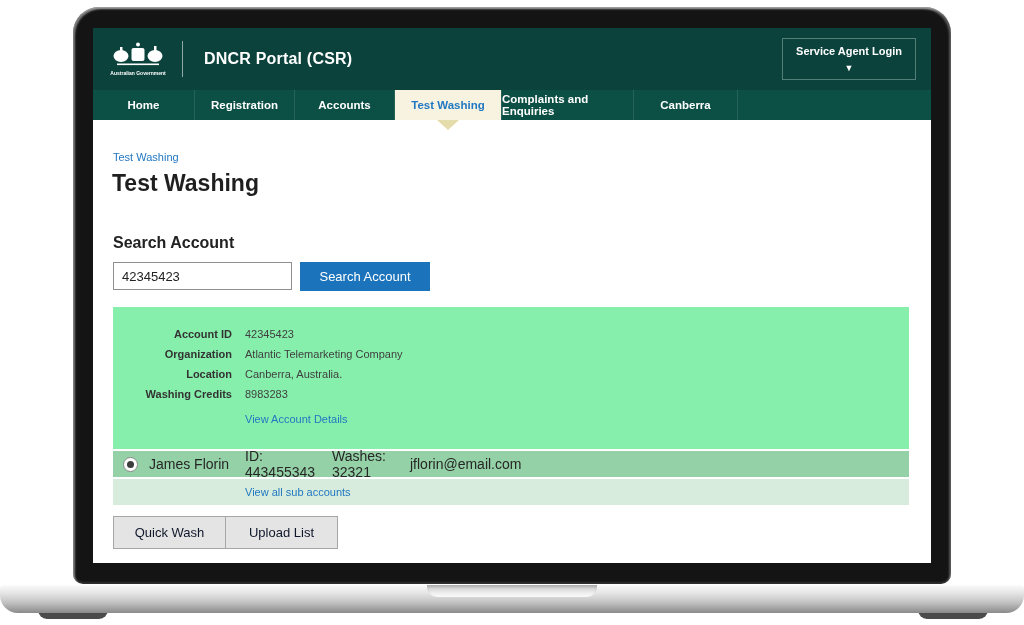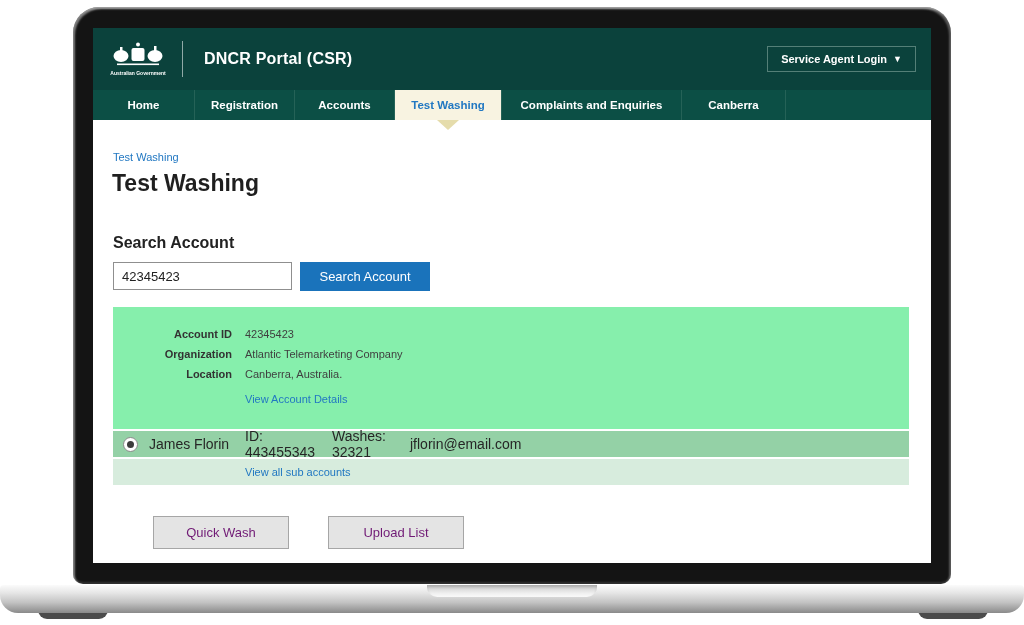--- a/index.html
+++ b/index.html
@@ -39,21 +39,21 @@
   .acma-logo { position:relative; width:90px; height:34px; flex:none; }
   .acma-logo i { position:absolute; width:14px; height:14px; border-radius:50%; }
   .acma-c1 { left:5px;  top:0;    background:#2f7dc1; }
   .acma-c2 { left:16px; top:1px;  background:#76b643; }
   .acma-c3 { left:1px;  top:11px; background:#cf3a2e; }
   .acma-c4 { left:13px; top:12px; background:#e8912b; }
   .acma-text { position:absolute; left:26px; top:6px; font-size:21px; font-weight:bold; color:#fff; letter-spacing:-.5px; }
   .portal-title { margin-left:8px; font-size:16px; font-weight:bold; color:#fff; letter-spacing:.2px; white-space:nowrap; }
   .login-btn { margin-left:auto; background:transparent; border:1px solid #547f77; color:#fff;
     font-size:11px; font-weight:bold; padding:6px 13px; cursor:pointer; display:flex; align-items:center; gap:6px;
-    font-family:inherit; white-space:nowrap; }
+    font-family:inherit; white-space:nowrap;flex-direction:column; }
   .caret { font-size:9px; }
 
   
   .nav { display:flex; height:30px; background:#0c4f45; position:relative; }
   .nav-item { display:flex; align-items:center; justify-content:center; color:#fff; font-size:11.5px; font-weight:bold;
     border-right:1px solid #25625700; border-right-color:#256257; cursor:pointer; position:relative; flex:none; }
   .nav-item.active { background:#f8f3e1; color:#2278c2; }
   .nav-pointer { position:absolute; top:30px; left:50%; transform:translateX(-50%); width:0; height:0;
     border-left:11px solid transparent; border-right:11px solid transparent; border-top:10px solid #e5dcab; }
 
@@ -77,22 +77,22 @@
   .subaccount-row { margin-top:2px; background:#94d1a6; height:26px; display:flex; align-items:center; font-size:14px; color:#262626; }
   .radio { margin-left:10px; width:15px; height:15px; border-radius:50%; background:#fff; border:1px solid #8a8a8a; position:relative; flex:none; cursor:pointer; }
   .radio.checked::after { content:""; position:absolute; inset:3px; border-radius:50%; background:#3c3c3c; }
   .sub-name { margin-left:11px; width:96px; }
   .sub-id { width:87px; }
   .sub-washes { width:78px; }
   .viewall-row { margin-top:2px; background:#d7ecdd; height:26px; display:flex; align-items:center; }
   .viewall-link { margin-left:132px; font-size:11px; color:#2278c2; cursor:pointer; }
 
   .wash-tabs { position:absolute; left:20px; top:396px; display:flex; align-items:flex-start; }
-  .wash-tab { width:136px; height:33px; background:#e4e4e4; border:1px solid #a6a6a6; display:flex; align-items:center;
-    justify-content:center; font-size:13px; color:#701a75; margin-right:-1px; cursor:pointer; position:relative;margin-left:40px; }
+  .wash-tab { width:113px; height:33px; background:#e4e4e4; border:1px solid #a6a6a6; display:flex; align-items:center;
+    justify-content:center; font-size:13px; color:#0f172a; margin-right:-1px; cursor:pointer; position:relative; }
   .wash-tab.active { background:#fff; height:37px; border-bottom:0; z-index:2; }
 </style>
 </head>
 <body>
 
 <div class="stage">
 
   <div class="bezel"></div>
   <div class="foot left"></div>
   <div class="foot right"></div>
@@ -129,21 +129,21 @@
       <div class="nav-item" style="width:100px">
         <span>Registration</span>
       </div>
       <div class="nav-item" style="width:100px">
         <span>Accounts</span>
       </div>
       <div class="nav-item active" style="width:107px">
         <span>Test Washing</span>
         <div class="nav-pointer"></div>
       </div>
-      <div class="nav-item" style="width:180px">
+      <div class="nav-item" style="width:132px">
         <span>Complaints and Enquiries</span>
       </div>
       <div class="nav-item" style="width:104px">
         <span>Canberra</span>
       </div>
     </div>
 
     <div class="content">
       <div class="breadcrumb">Test Washing</div>
       <h1 class="page-title">Test Washing</h1>
@@ -159,20 +159,24 @@
             <div class="detail-value">42345423</div>
           </div>
           <div class="detail-row">
             <div class="detail-label">Organization</div>
             <div class="detail-value">Atlantic Telemarketing Company</div>
           </div>
           <div class="detail-row">
             <div class="detail-label">Location</div>
             <div class="detail-value">Canberra, Australia.</div>
           </div>
+          <div class="detail-row">
+            <div class="detail-label">Washing Credits</div>
+            <div class="detail-value">8983283</div>
+          </div>
           <a class="details-link">View Account Details</a>
         </div>
 
         <div class="subaccount-row">
           <div class="radio checked"></div>
           <div class="sub-name">James Florin</div>
           <div class="sub-id">ID: 443455343</div>
           <div class="sub-washes">Washes: 32321</div>
           <div class="sub-email">jflorin@email.com</div>
         </div>

